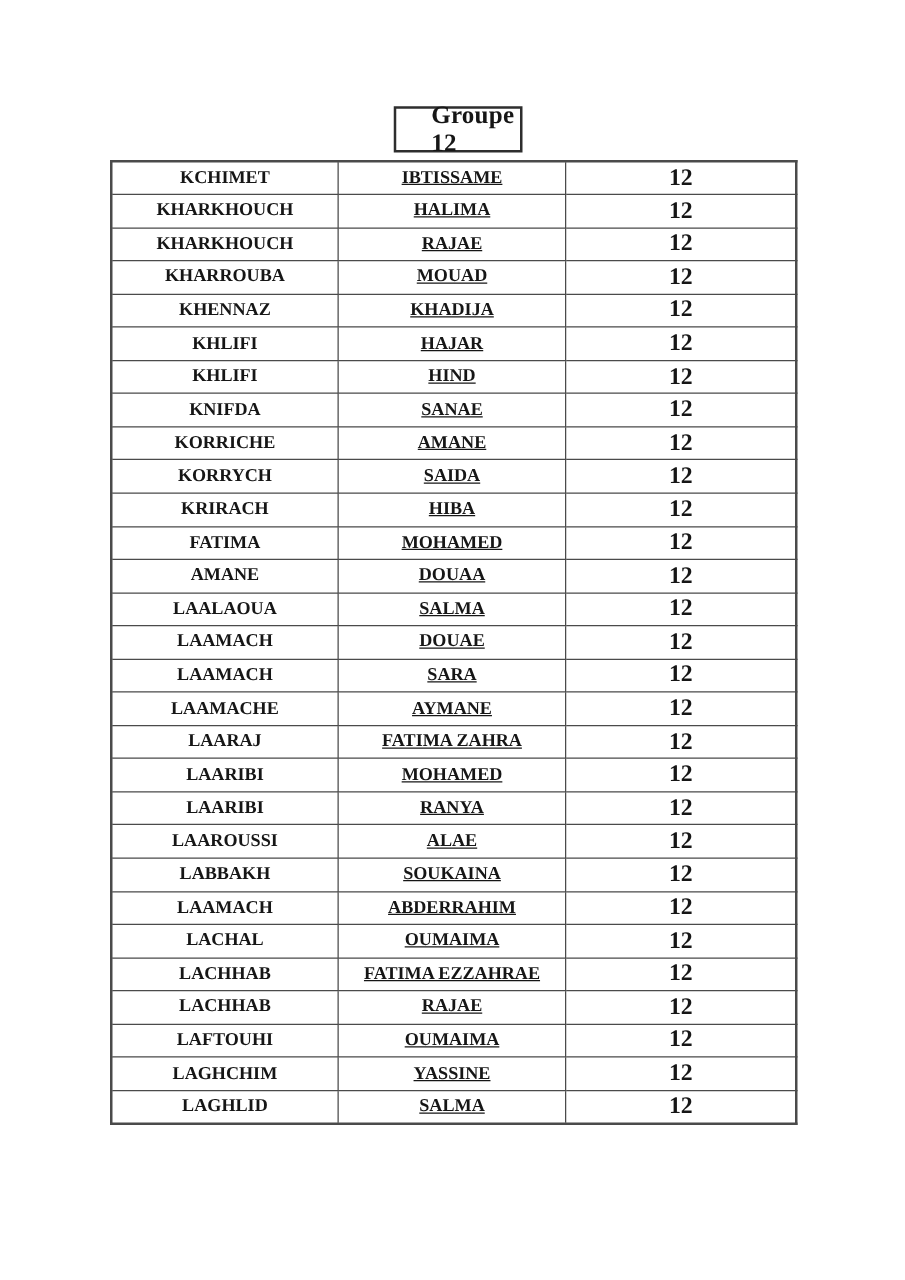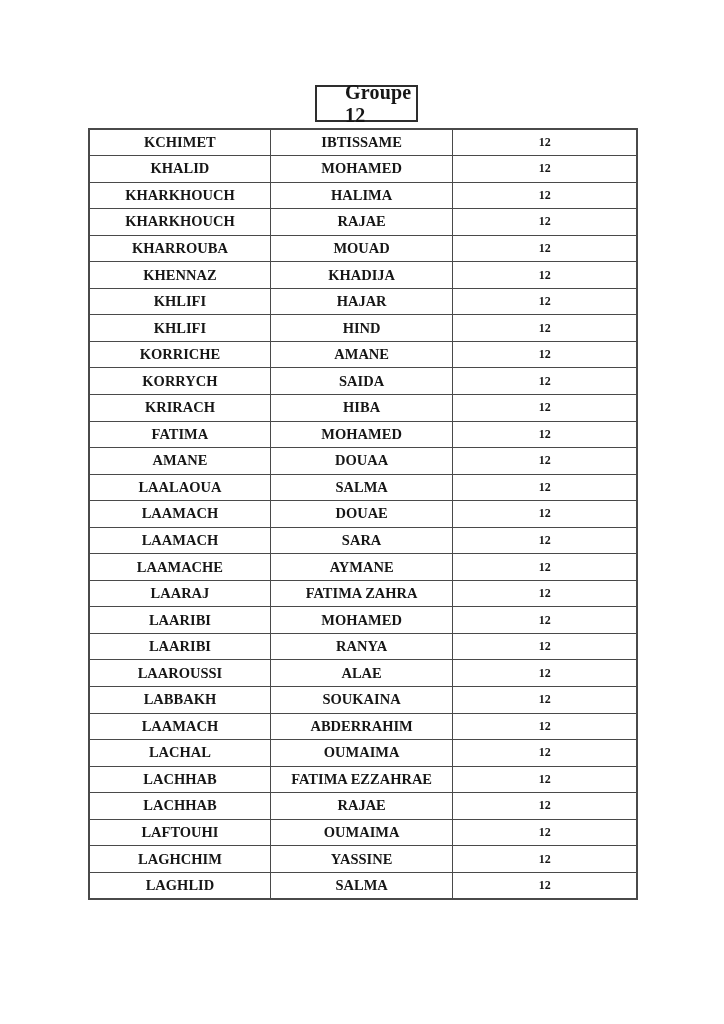--- a/index.html
+++ b/index.html
@@ -47,45 +47,40 @@
     height: 26.55px;
     text-align: center;
     vertical-align: middle;
     font-weight: bold;
     font-size: 14.5px;
     padding: 0 4px;
     white-space: nowrap;
     overflow: hidden;
   }
   table.roster td:nth-child(1) { width: 33.1%; }
-  table.roster td:nth-child(2) { width: 33.3%; }
-  table.roster td:nth-child(3) { width: 33.6%; font-size: 12px; }
+  table.roster td:nth-child(2) { width: 33.3%; text-decoration: underline; }
+  table.roster td:nth-child(3) { width: 33.6%; font-size: 19px; }
 </style>
 </head>
 <body>
 
 <div class="page">
 
   <div class="group-title-box">
     <span>Groupe 12</span>
   </div>
 
   <table class="roster">
     <tbody>
         <tr>
           <td>KCHIMET</td>
           <td>IBTISSAME</td>
           <td>12</td>
         </tr>
         <tr>
-          <td>KHALID</td>
-          <td>MOHAMED</td>
-          <td>12</td>
-        </tr>
-        <tr>
           <td>KHARKHOUCH</td>
           <td>HALIMA</td>
           <td>12</td>
         </tr>
         <tr>
           <td>KHARKHOUCH</td>
           <td>RAJAE</td>
           <td>12</td>
         </tr>
         <tr>
@@ -102,20 +97,25 @@
           <td>KHLIFI</td>
           <td>HAJAR</td>
           <td>12</td>
         </tr>
         <tr>
           <td>KHLIFI</td>
           <td>HIND</td>
           <td>12</td>
         </tr>
         <tr>
+          <td>KNIFDA</td>
+          <td>SANAE</td>
+          <td>12</td>
+        </tr>
+        <tr>
           <td>KORRICHE</td>
           <td>AMANE</td>
           <td>12</td>
         </tr>
         <tr>
           <td>KORRYCH</td>
           <td>SAIDA</td>
           <td>12</td>
         </tr>
         <tr>

